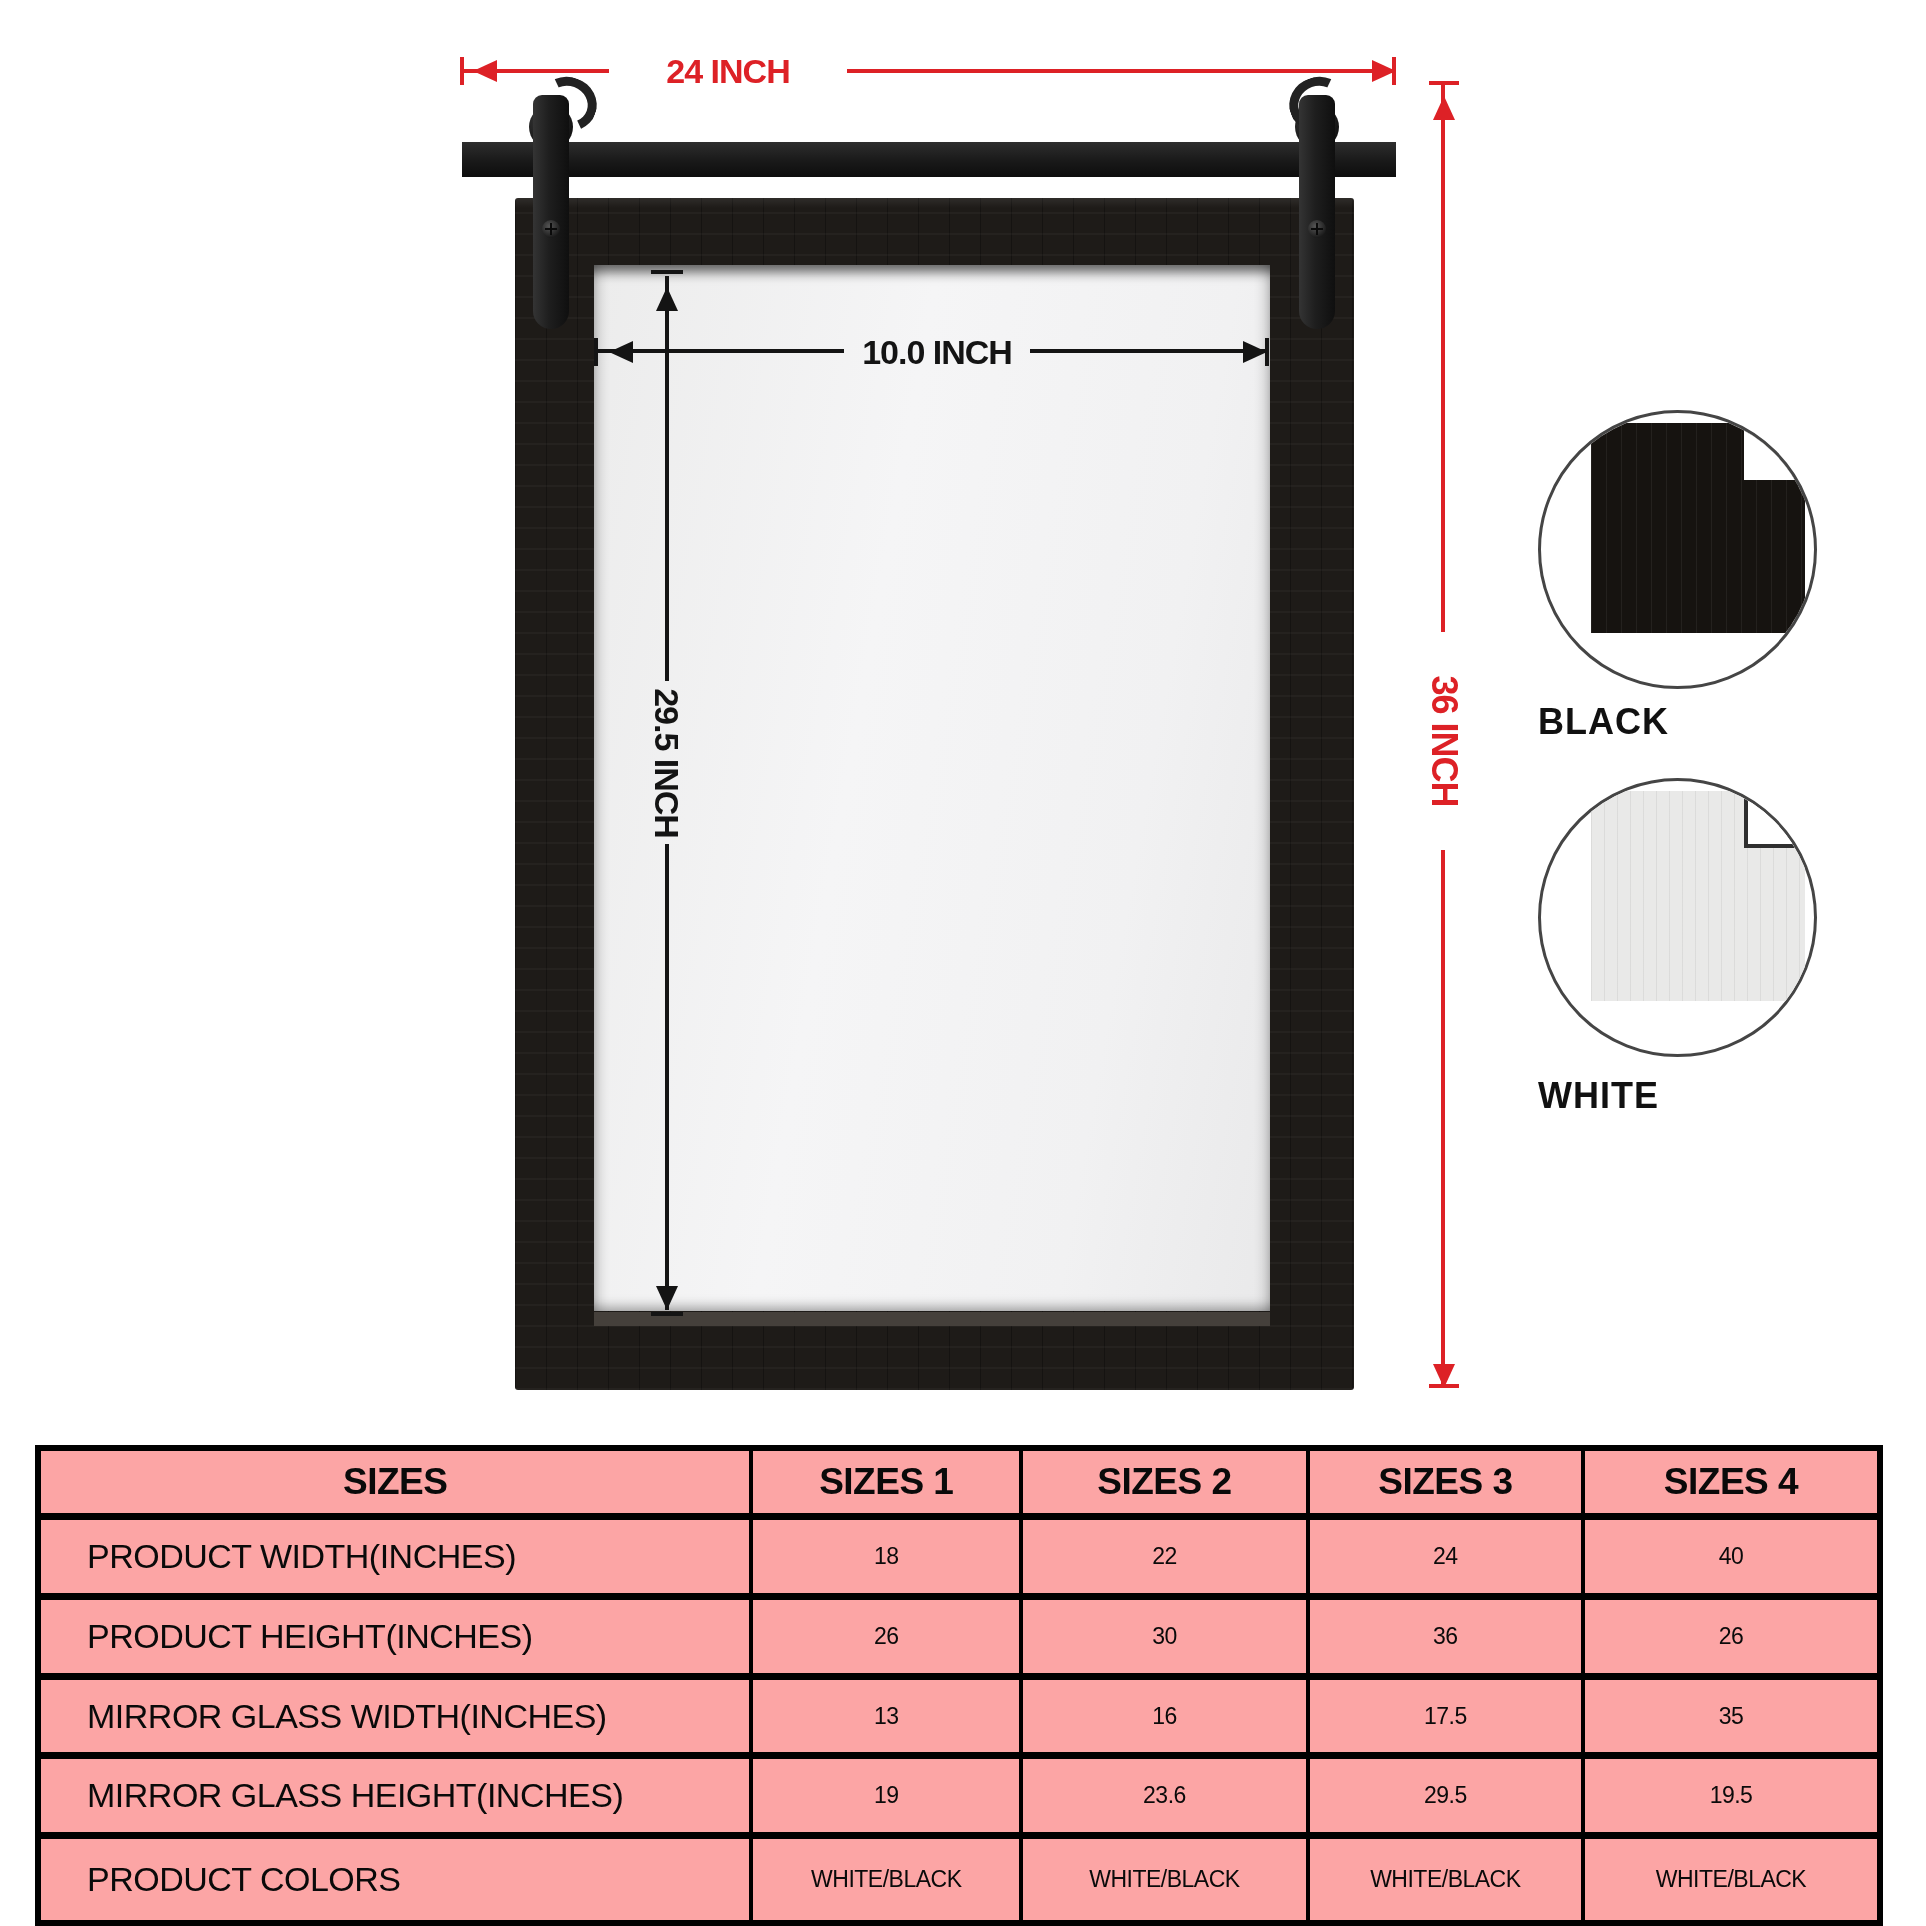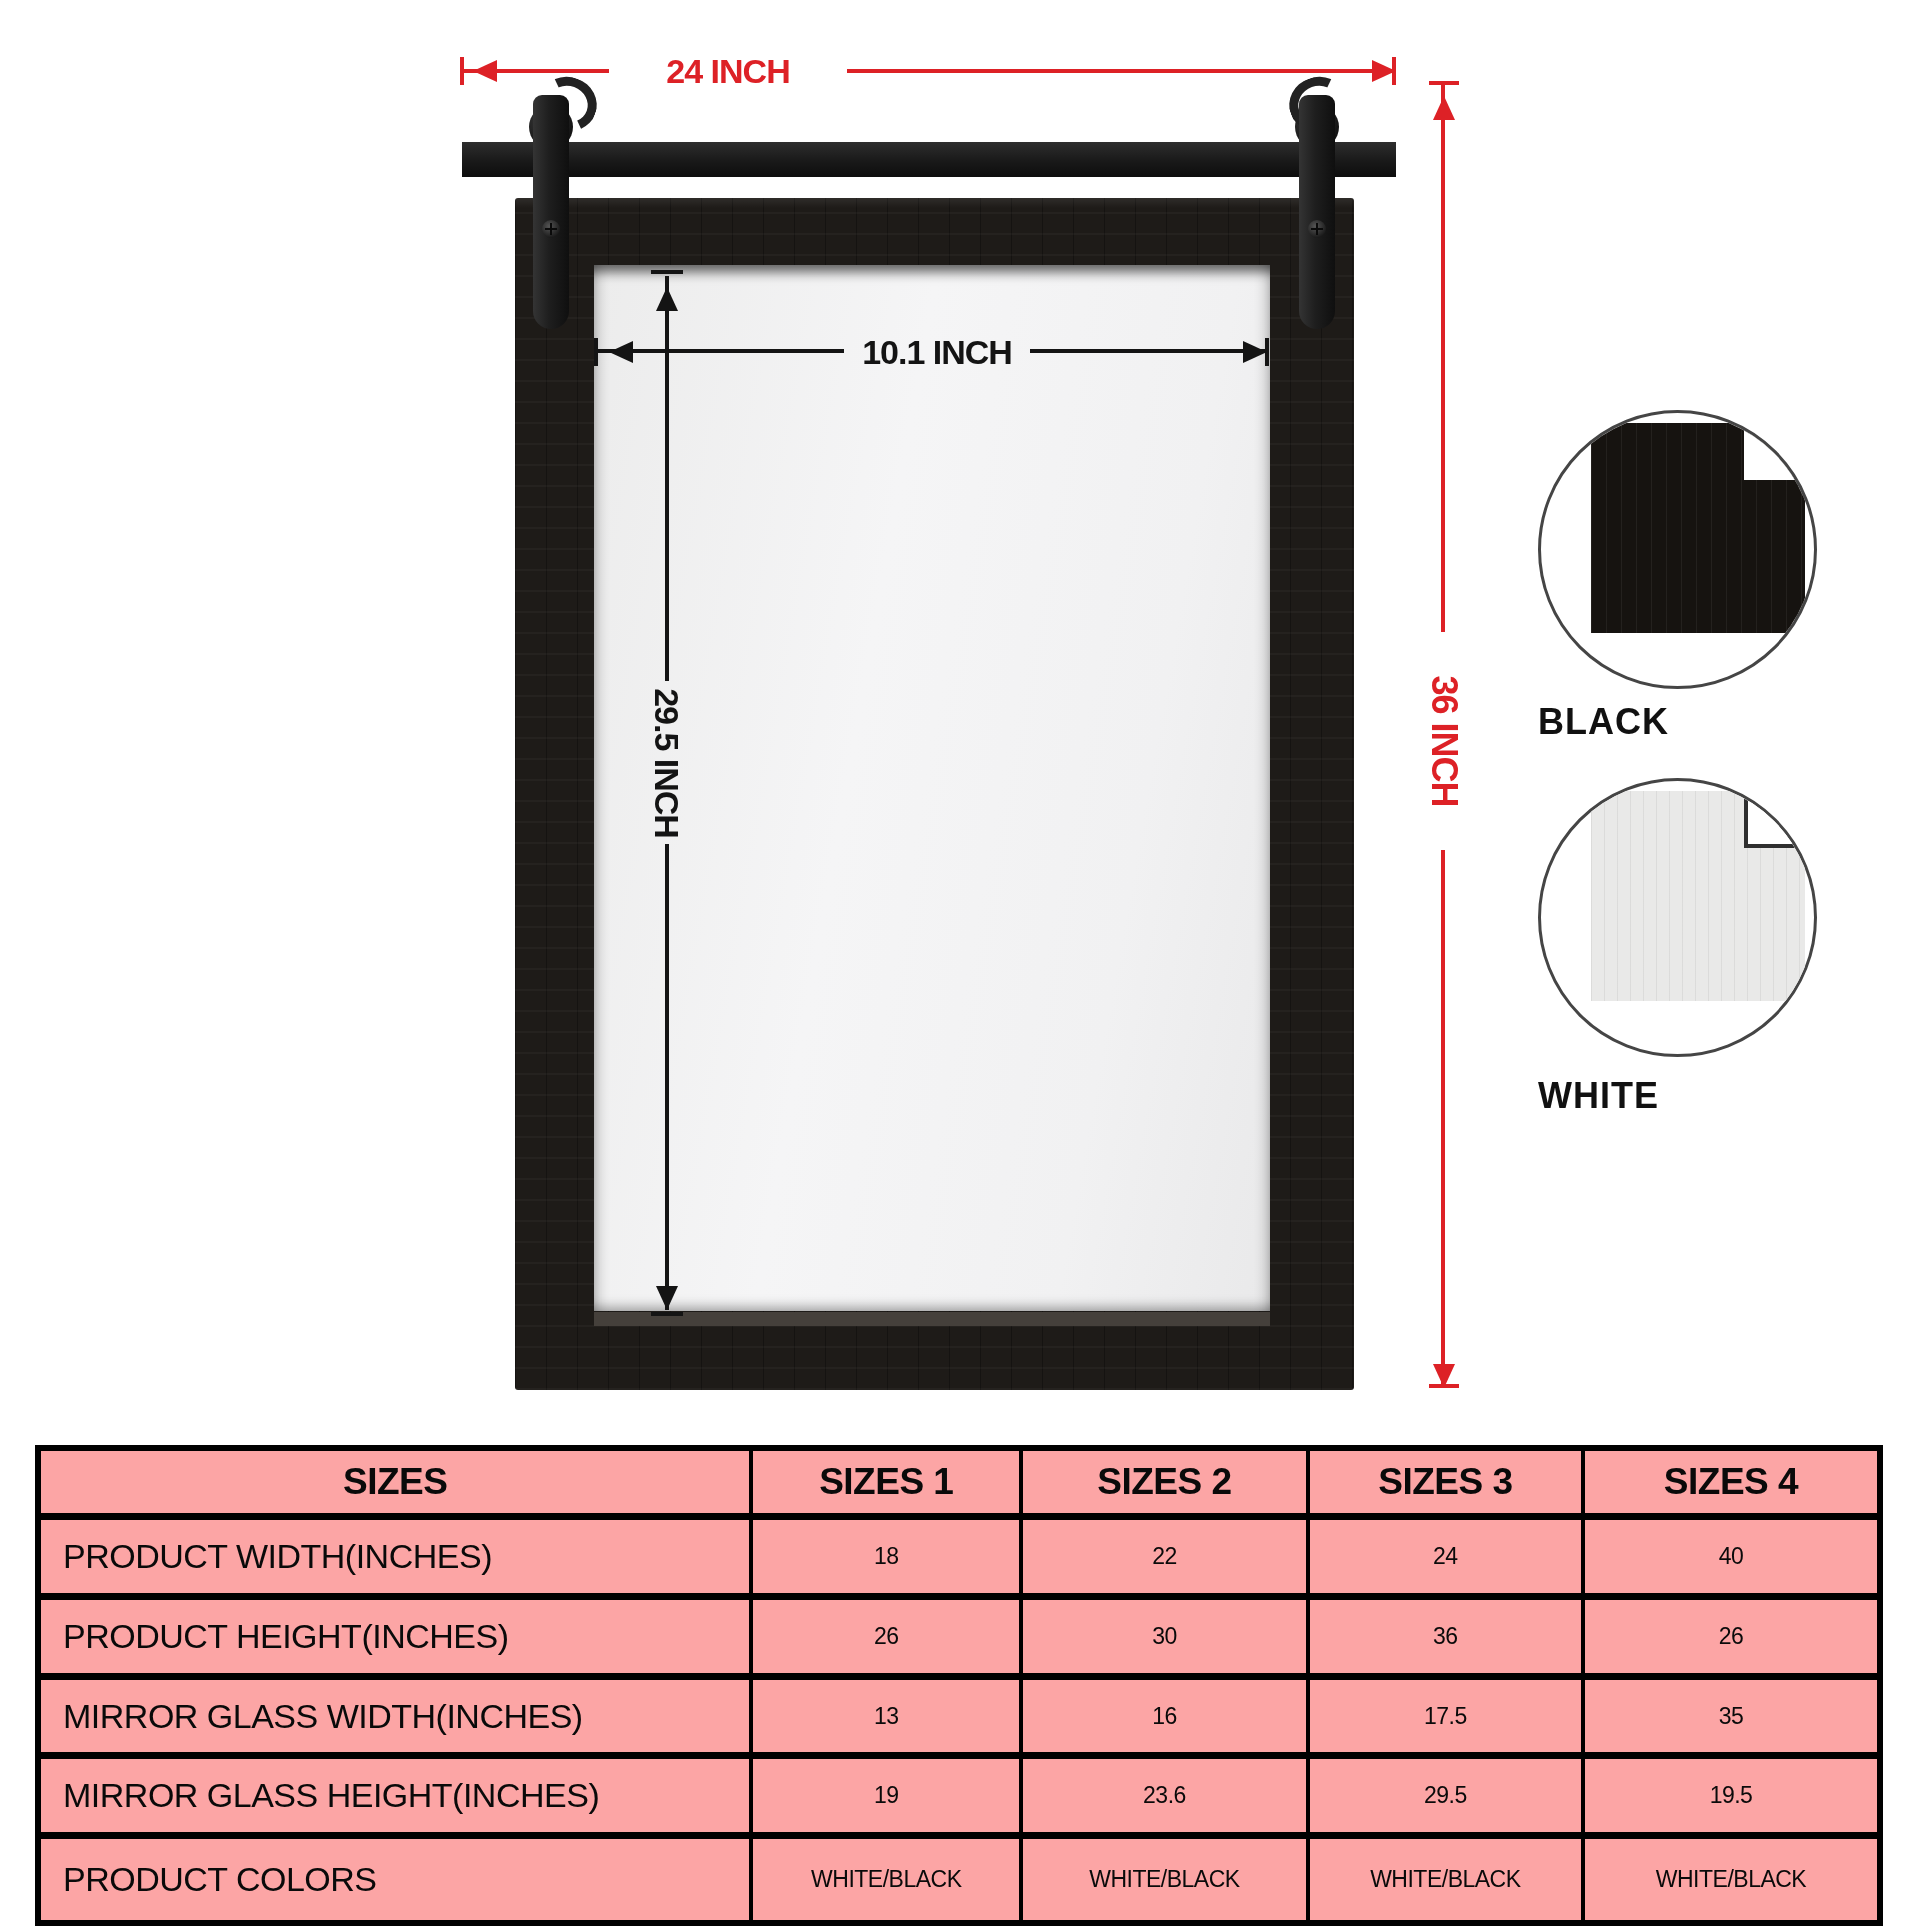--- a/index.html
+++ b/index.html
@@ -106,21 +106,21 @@
   .spec-table{position:absolute;left:35px;top:1445px;width:1848px;height:481px;box-sizing:border-box;
               border:6px solid #000;background:#fca5a5;display:grid;z-index:4;
               grid-template-columns:38.8% 14.7% 15.6% 15.0% 15.9%;
               grid-template-rows:69px 80px 80px 79px 80px auto;}
   .cell{display:flex;align-items:center;justify-content:center;box-sizing:border-box;
         border-right:4px solid #000;border-bottom:7px solid #000;
         font-size:23px;color:#0a0a0a;letter-spacing:-0.5px;white-space:nowrap;overflow:hidden;}
   .cell.last-col{border-right:none;}
   .cell.last-row{border-bottom:none;}
   .cell.head{font-weight:bold;font-size:37px;}
-  .cell.lbl{justify-content:flex-start;padding-left:22px;font-size:34px;}
+  .cell.lbl{justify-content:flex-start;padding-left:46px;font-size:34px;}
 </style>
 </head>
 <body>
 
 <div class="canvas">
 
   <div class="rail"></div>
 
   <div class="strap left">
     <div class="wheel"></div>
@@ -154,21 +154,21 @@
   <div class="arrow d36-au"></div>
   <div class="arrow d36-ad"></div>
   <div class="dim-label red-t d36-label">36 INCH</div>
 
   <div class="dl blk-bg d175-sl"></div>
   <div class="dl blk-bg d175-sr"></div>
   <div class="dl blk-bg d175-tl"></div>
   <div class="dl blk-bg d175-tr"></div>
   <div class="arrow d175-al"></div>
   <div class="arrow d175-ar"></div>
-  <div class="dim-label blk-t d175-label">10.1 INCH</div>
+  <div class="dim-label blk-t d175-label">10.0 INCH</div>
 
   <div class="dl blk-bg d295-st"></div>
   <div class="dl blk-bg d295-sb"></div>
   <div class="dl blk-bg d295-tt"></div>
   <div class="dl blk-bg d295-tb"></div>
   <div class="arrow d295-au"></div>
   <div class="arrow d295-ad"></div>
   <div class="dim-label blk-t d295-label">29.5 INCH</div>
 
   <div class="swatch black">

